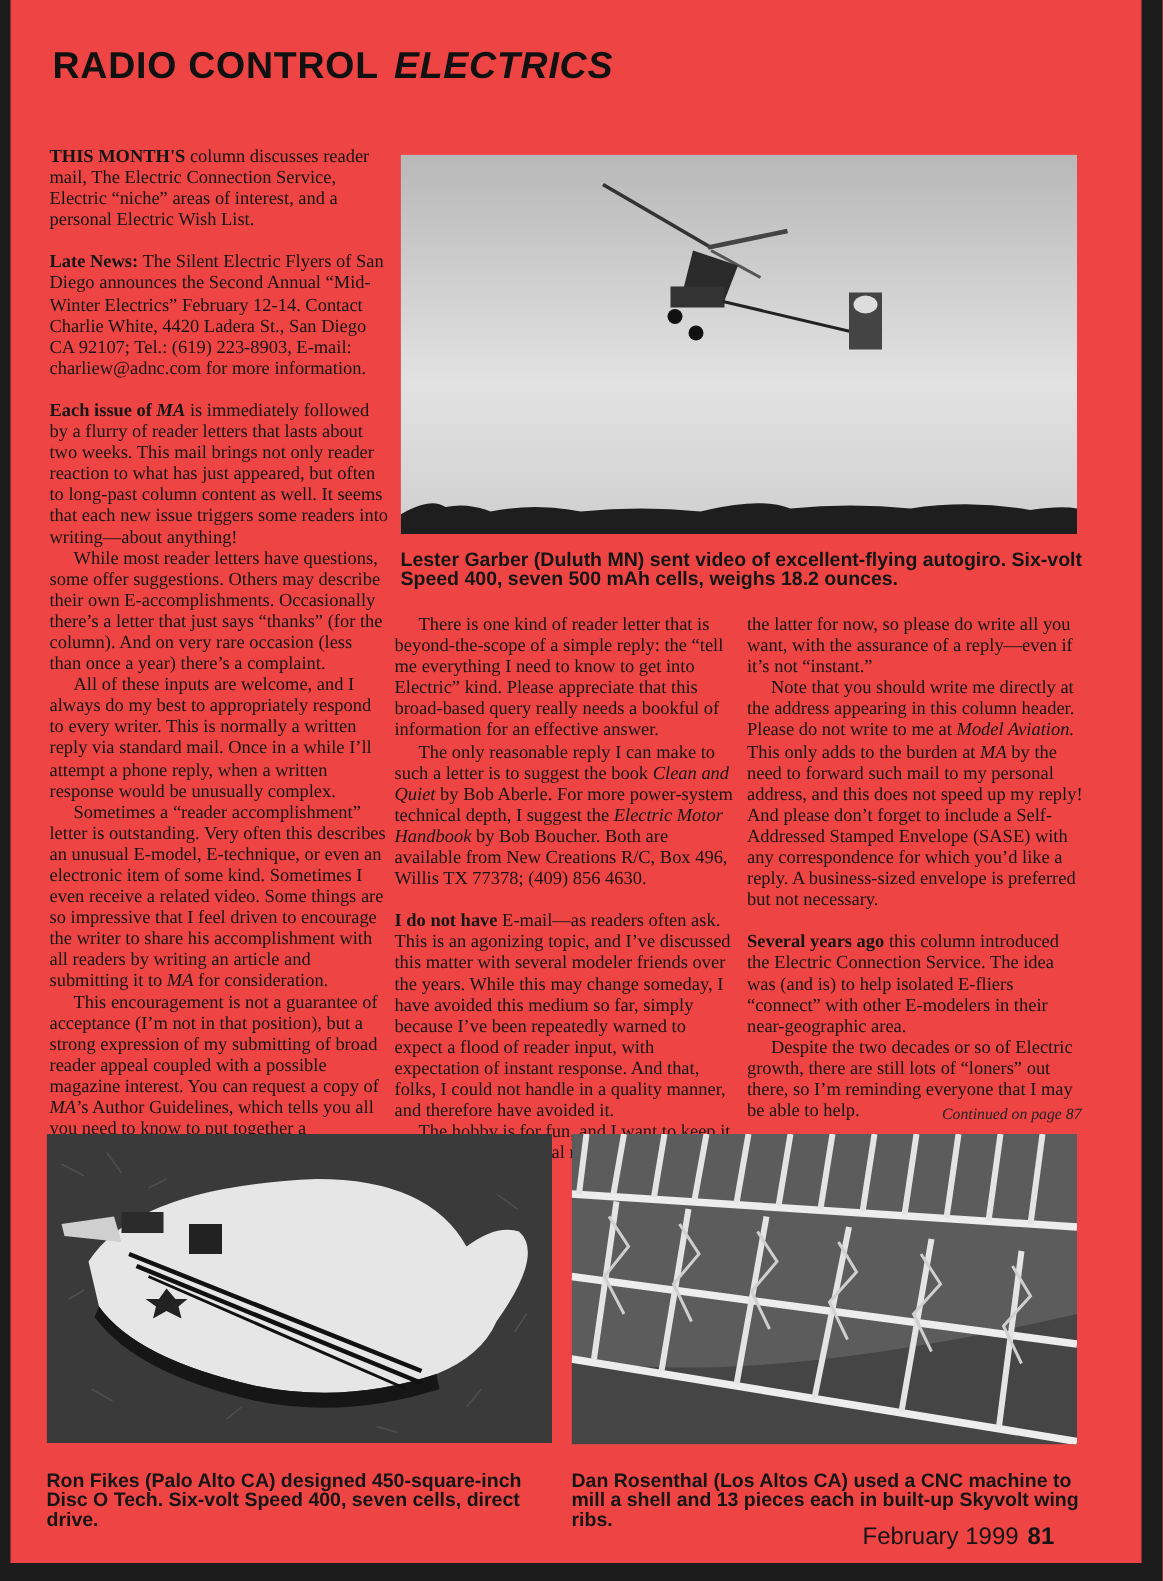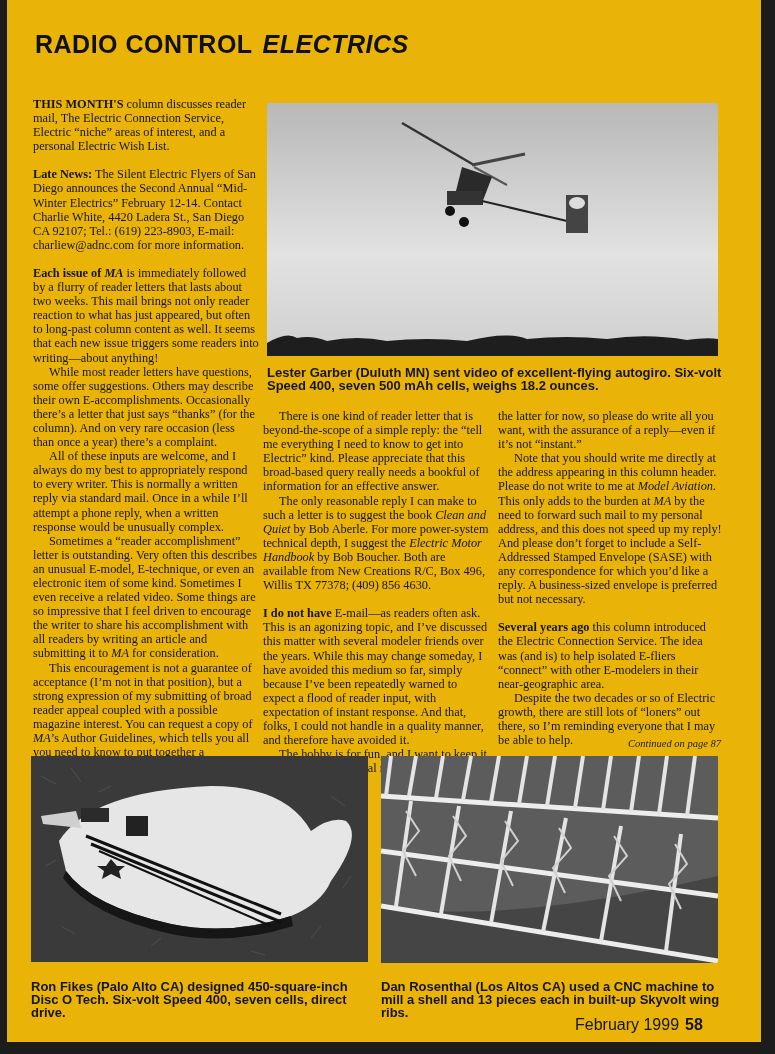--- a/index.html
+++ b/index.html
@@ -3,21 +3,21 @@
 <meta charset="utf-8">
 <style>
   html, body { margin: 0; padding: 0; }
   body {
     width: 775px; height: 1054px; position: relative; overflow: hidden;
     background: #1c1c1c;
     font-family: "Liberation Serif", serif;
   }
   .page {
     position: absolute; left: 7px; top: 0; width: 754px; height: 1042px;
-    background: #eab308;
+    background: #ef4444;
   }
   .title {
     position: absolute; left: 28px; top: 30px;
     font-family: "Liberation Sans", sans-serif; font-weight: bold;
     font-size: 25px; letter-spacing: 0.5px; color: #111; white-space: nowrap;
   }
   .title .it { font-style: italic; margin-left: 10px; }
   .byline {
     position: absolute; left: 27px; top: 62px; width: 684px; height: 20px;
     background: linear-gradient(90deg, #1a1a1a 0%, #2a2a2a 35%, #6a6a6a 70%, #a8a8a8 100%);
@@ -144,15 +144,15 @@
         <path d="M30 45 L15 150 M78 50 L60 158 M130 55 L110 167 M185 62 L162 176 M240 70 L220 185 M300 78 L285 195"></path>
       </g>
       <g fill="none" stroke="#cfcfcf" stroke-width="2">
         <path d="M25 55 L38 75 L22 95 L35 120 M72 60 L85 80 L68 100 L80 125 M124 65 L137 85 L120 105 L132 130 M178 72 L190 92 L172 112 L184 137 M233 80 L246 100 L228 120 L240 145 M294 88 L306 108 L288 128 L300 153"></path>
       </g>
     </svg>
   </div>
   <div class="caption" style="left:374px; top:980px; width:345px;">Dan Rosenthal (Los Altos CA) used a CNC machine to mill a shell and 13 pieces each in built-up Skyvolt wing ribs.</div>
 
   <div class="folio">
-    <span>February 1999</span><span class="num">58</span>
+    <span>February 1999</span><span class="num">81</span>
   </div>
 </div>
 
 </body></html>

